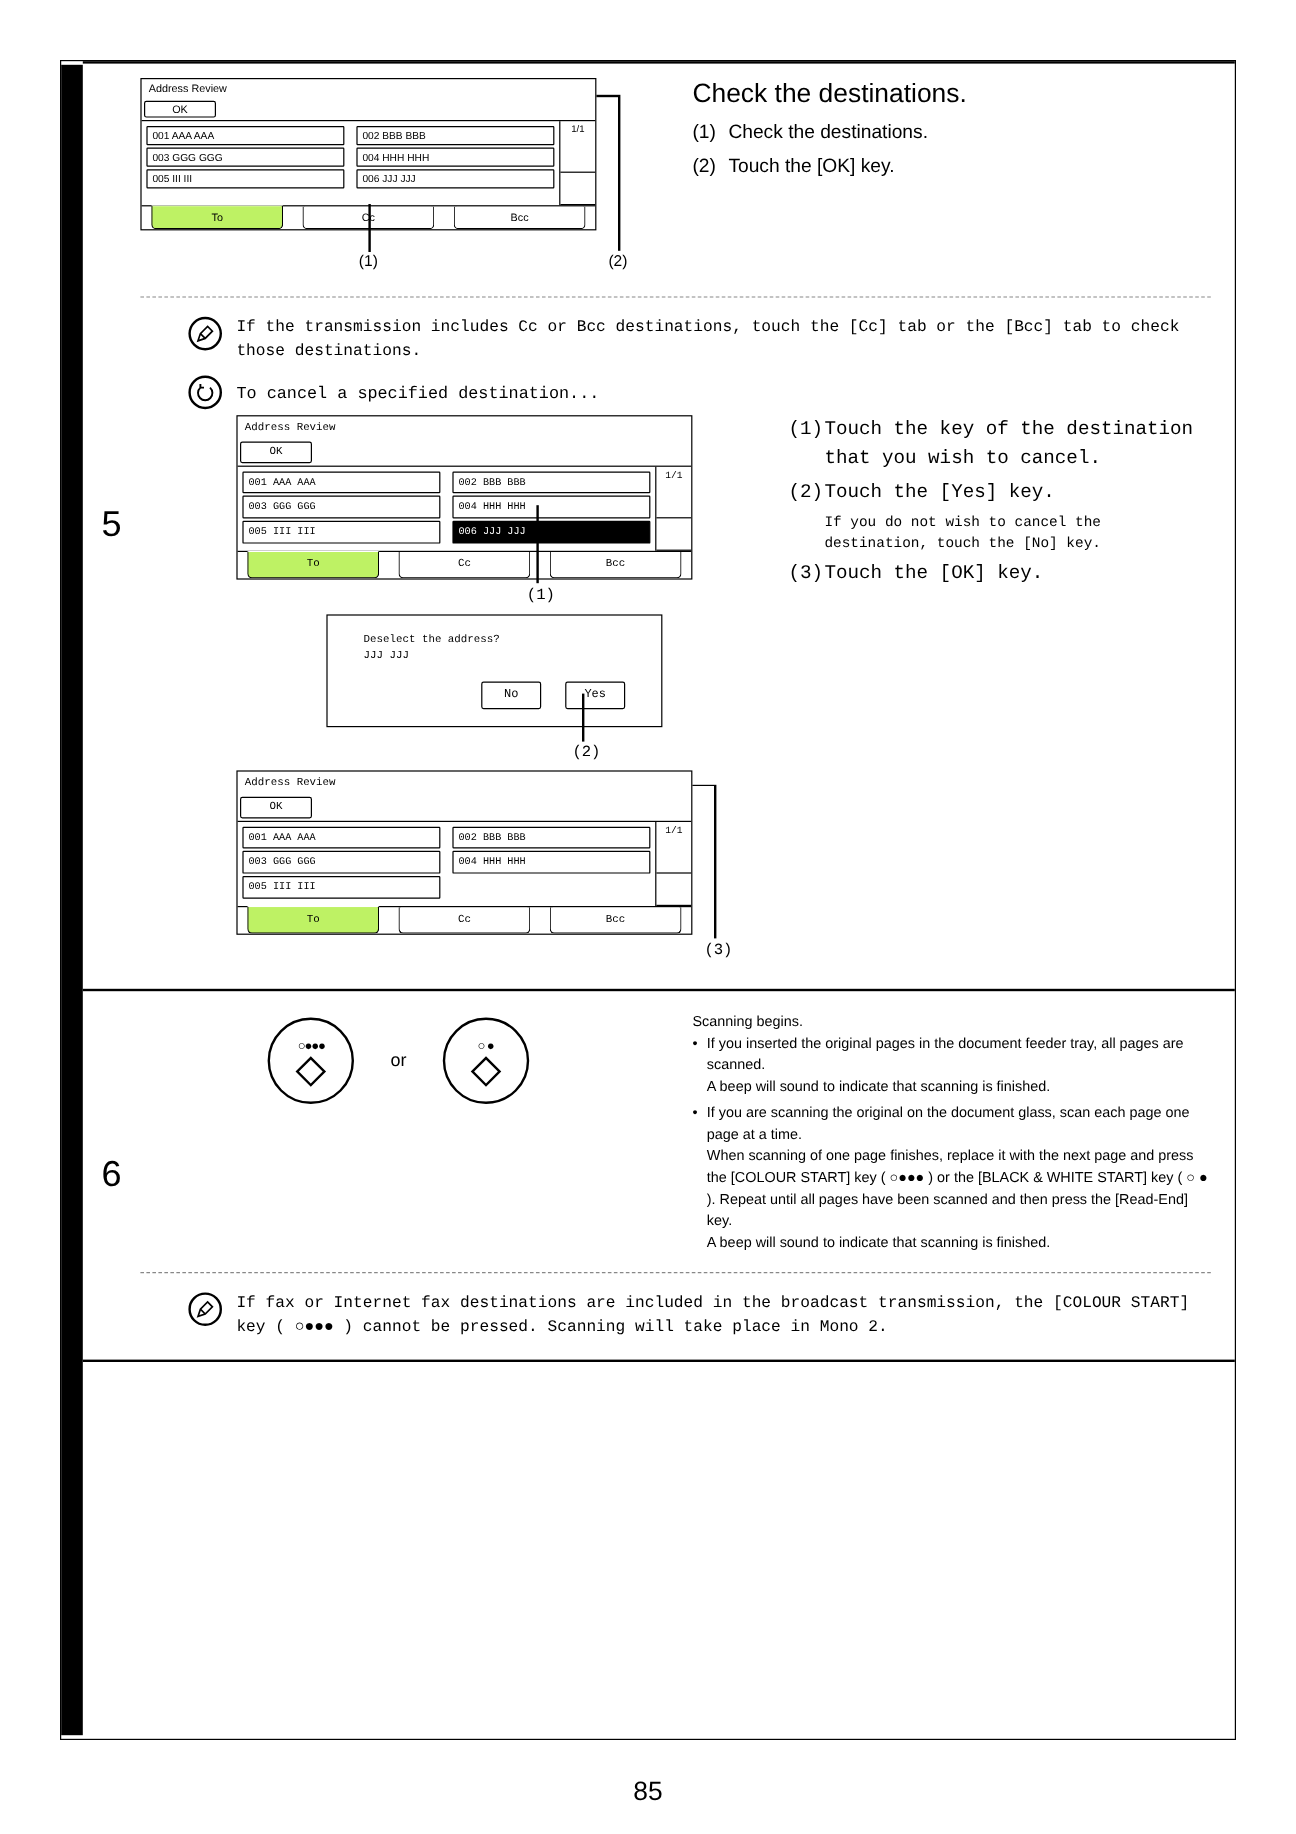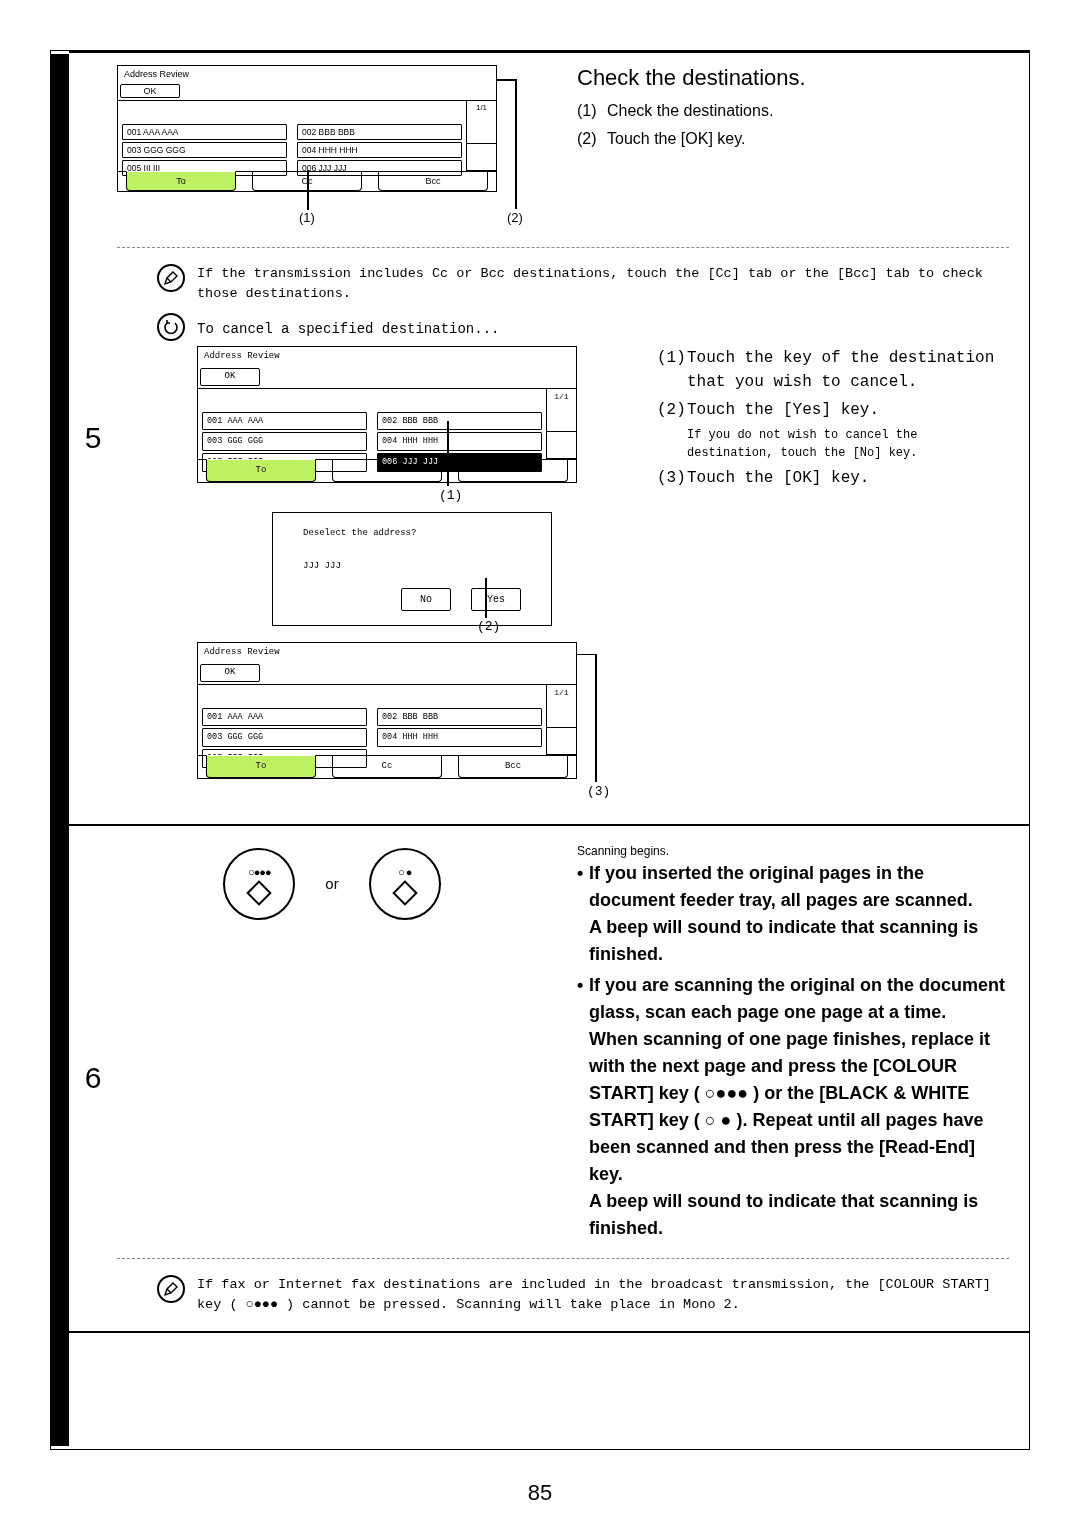--- a/index.html
+++ b/index.html
@@ -60,21 +60,21 @@
   .instr-list { list-style: none; }
   .instr-list li {
     display: flex;
     font-size: 16px;
     line-height: 1.5;
     margin-bottom: 4px;
   }
   .instr-list .num { flex: 0 0 30px; }
   .instr-list .txt { flex: 1; }
   .subtext { font-size: 12px; line-height: 1.5; margin-top: 4px; }
-  .bullet-list { list-style: none; font-size: 18px; line-height: 1.5; font-weight: bold; }
+  .bullet-list { list-style: none; font-size: 12px; line-height: 1.5; }
   .bullet-list li { padding-left: 12px; position: relative; margin-bottom: 4px; }
   .bullet-list li::before { content: "•"; position: absolute; left: 0; }
   .dashed-sep {
     border: none;
     border-top: 1px dashed #888;
     margin: 12px 0;
   }
   .note-row {
     display: flex;
     align-items: flex-start;
@@ -115,21 +115,21 @@
     border-radius: 2px;
     margin: 2px;
     text-align: center;
     font-size: 9px;
     padding: 1px 0;
   }
   .panel-body {
     display: flex;
     height: 70px;
   }
-  .panel-left { flex: 1; padding: 4px; margin-top: 19px; }
+  .panel-left { flex: 1; padding: 4px; }
   .panel-pager {
     width: 30px;
     border-left: 1px solid #000;
     display: flex;
     flex-direction: column;
   }
   .panel-pager .arrow { flex: 1; border-bottom: 1px solid #000; }
   .panel-pager .pg { flex: 0 0 16px; text-align: center; font-size: 8px; padding-top: 2px;}
   .grid2 {
     display: grid;
@@ -338,21 +338,21 @@
                       <div class="tab">Bcc</div>
                     </div>
                   </div>
                   <div class="v-line" style="left:250px; top:75px; height:65px;"></div>
                   <div class="cl-label" style="left:242px; top:140px;">(1)</div>
                 </div>
 
                 <div class="panel-wrap" style="height:120px;">
                   <div class="dialog-panel">
                     <div>Deselect the address?</div>
-                    <div style="margin-top:20px;">JJJ JJJ</div>
+                    <div style="margin-top:0;">JJJ JJJ</div>
                     <div class="dialog-btns">
                       <div class="dialog-btn">No</div>
                       <div class="dialog-btn">Yes</div>
                     </div>
                   </div>
                   <div class="v-line" style="left:288px; top:66px; height:40px;"></div>
                   <div class="cl-label" style="left:280px; top:105px;">(2)</div>
                 </div>
 
                 <div class="panel-wrap" style="height:156px;">

